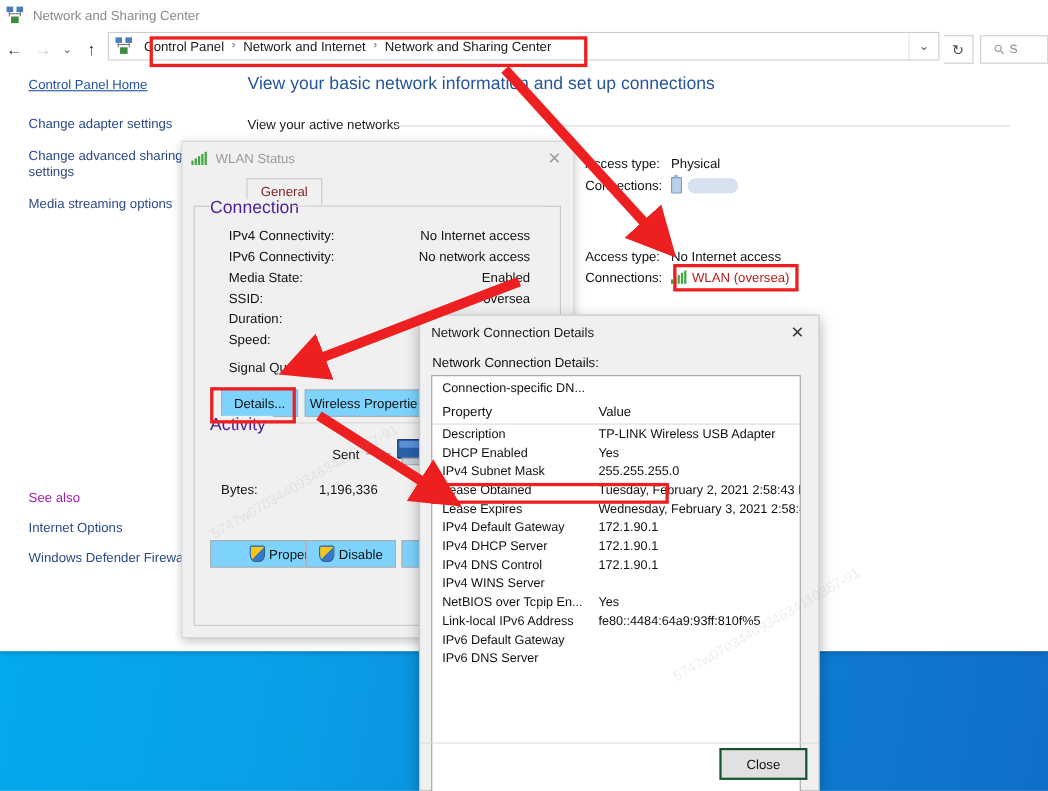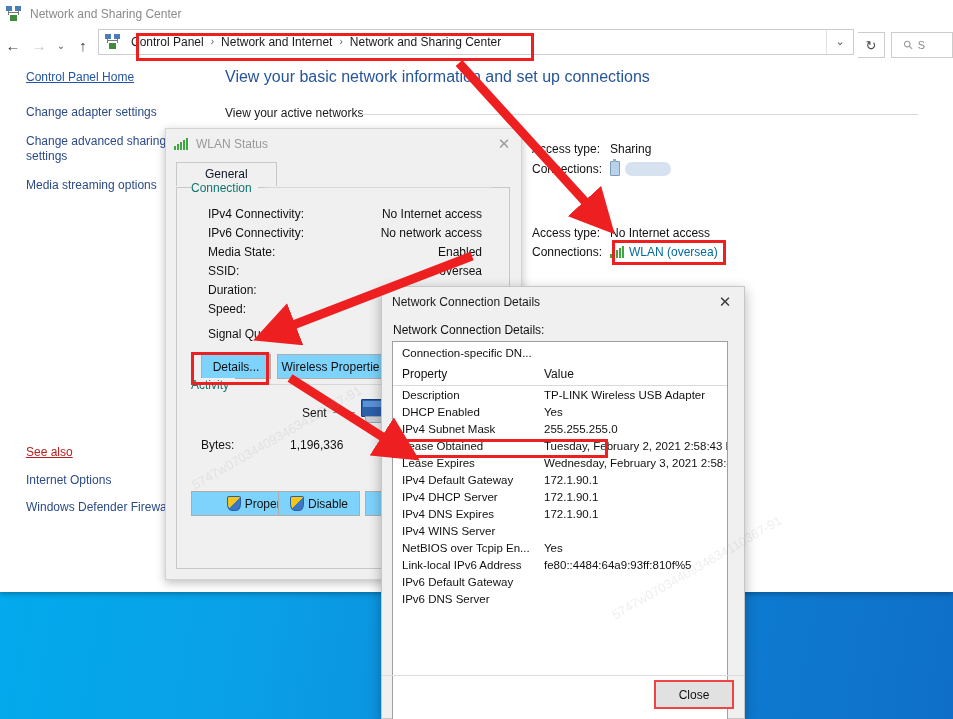--- a/index.html
+++ b/index.html
@@ -78,39 +78,39 @@
   #leftpane {
     position: absolute; left: 0; top: 70px; width: 200px; height: 510px;
     font-size: 12px;
   }
   .lp-link {
     color: #2b4a87; margin: 0 0 0 26px; line-height: 15px;
     width: 165px;
   }
   #cph { text-decoration: underline; color:#2454a4; margin-bottom: 20px; }
   .lp-link.gap { margin-top: 14px; }
-  #seealso { color:#b91c1c; margin-left:26px; margin-top: 0; text-decoration: underline; }
+  #seealso { color:#a21caf; margin-left:26px; margin-top: 0; }
 
   
   #mainhead {
     position: absolute; left: 225px; top: 68px;
     font-size: 16px; color: #26559b; white-space: nowrap;
   }
   #subhead {
     position: absolute; left: 225px; top: 106px;
     font-size: 12px; color: #1a1a1a; white-space: nowrap;
   }
   #subrule {
     position: absolute; left: 358px; top: 114px; width: 560px; height: 1px; background: #d8d8d8;
   }
   .netblock { position:absolute; font-size: 12px; color:#111; }
   .nb-row { display:flex; align-items:center; margin-bottom: 5px; white-space: nowrap;}
   .nb-lbl { width: 78px; flex:none; }
   .nb-val { }
-  .nb-val.link { color:#0369a1; }
+  .nb-val.link { color:#b91c1c; }
   .blurchip {
     display:inline-block; width: 46px; height: 14px; border-radius: 8px;
     background: #d6e2ef; vertical-align: middle;
   }
   .usbicon {
     display:inline-block; width:8px; height:13px; position:relative;
     background: #b9d2ea; border:1px solid #7c9dc0; border-radius:1px; vertical-align:middle; margin-right:5px;
   }
   .usbicon::after{ content:""; position:absolute; left:2px; top:-3px; width:3px; height:3px; background:#8fb0d1;}
   .wifibars { display:inline-block; width:15px; height:12px; position:relative; margin-right:4px; vertical-align:-1px;}
@@ -130,28 +130,28 @@
   #wlan-tb { height:30px; display:flex; align-items:center; background:#f0f0f0; }
   #wlan-tb .wifibars { margin-left:8px; }
   #wlan-tb .t { font-size:12px; color:#9a9a9a; margin-left:3px;}
   #wlan-close {
     margin-left:auto; width:34px; height:30px; display:flex; align-items:center;
     justify-content:center; font-size:15px; color:#9b9b9b;
   }
   #wlan-body { position:absolute; left:0; top:30px; width:355px; height:420px; background:#f0f0f0;}
   #wlan-tabs { position:absolute; left:10px; top:3px; }
   .tab {
-    display:inline-block; padding:4px 28px 5px; font-size:12px; color:#0f172a;
-    background:#f0f0f0; border:1px solid #c8c8c8; border-bottom:none;
+    display:inline-block; padding:4px 12px 5px; font-size:12px; color:#7f1d1d;
+    background:#f0f0f0; border:1px solid #c8c8c8; border-bottom:none;margin-left:48px;
   }
   #wlan-panel {
     position:absolute; left:10px; top:28px; width:332px; height:380px;
     background:#f0f0f0; border:1px solid #c8c8c8; border-top-color:#c8c8c8;
   }
-  .grouphdr { position:absolute; font-size:12px; color:#0f766e; background:#f0f0f0; padding-right:6px;}
+  .grouphdr { position:absolute; font-size:16px; color:#4c1d95; background:#f0f0f0; padding-right:6px;}
   .grouprule { position:absolute; height:1px; background:#d7d7d7;}
   .kv { position:absolute; font-size:12px; color:#111; white-space:nowrap;}
   .kv.r { text-align:right; }
   .btn {
     position:absolute; font-size:12px; color:#111; background:#7dd3fc;
     border:1px solid #adadad; display:flex; align-items:center; justify-content:center;
     height:23px;
   }
   .shieldicon{
     display:inline-block; width:12px; height:13px; margin-right:4px;
@@ -180,21 +180,21 @@
   #ncd-listclip{ position:absolute; left:10px; top:54px; width:334px; height:596px; overflow:hidden; border:1px solid #a0a0a0; background:#fff;}
   #ncd-inner{ position:absolute; left:0; top:0; width:334px;}
   .ncd-row { height:17px; display:flex; align-items:center; font-size:11.5px; color:#111; }
   .ncd-row .p { width:142px; flex:none; padding-left:9px; white-space:nowrap; overflow:hidden;}
   .ncd-row .v { white-space:nowrap; }
   .ncd-hdr { height:22px; border-bottom:1px solid #d9d9d9; }
   .ncd-hdr .p, .ncd-hdr .v { font-size:12px; }
   #ncd-sep { position:absolute; left:0; bottom:42px; width:362px; height:1px; background:#dcdcdc;}
   #ncd-close-btn {
     position:absolute; right:10px; bottom:9px; width:76px; height:25px;
-    border:2px solid #ef4444; background:#e1e1e1; display:flex; align-items:center;
+    border:2px solid #14532d; background:#e1e1e1; display:flex; align-items:center;
     justify-content:center; font-size:12px; color:#111;
   }
 
   
   .redbox { position:absolute; border:3px solid #ee1f20; box-sizing:border-box; pointer-events:none;}
   #arrows { position:absolute; left:0; top:0; width:953px; height:719px; pointer-events:none;}
   
   .wm{ position:absolute; font-size:13px; color:rgba(150,150,150,.16); pointer-events:none; white-space:nowrap;}
 </style>
 </head>
@@ -260,21 +260,21 @@
     </div>
   </div>
 
   <div id="mainhead">View your basic network information and set up connections</div>
   <div id="subhead">View your active networks</div>
   <div id="subrule"></div>
 
   <div class="netblock" style="left:532px; top:142px;">
     <div class="nb-row">
       <span class="nb-lbl">Access type:</span>
-      <span class="nb-val">Sharing</span>
+      <span class="nb-val">Physical</span>
     </div>
     <div class="nb-row">
       <span class="nb-lbl">Connections:</span>
       <span class="usbicon"></span>
       <span class="blurchip"></span>
     </div>
   </div>
 
   <div class="netblock" style="left:532px; top:226px;">
     <div class="nb-row">
@@ -411,21 +411,21 @@
       </div>
       <div class="ncd-row">
         <span class="p">IPv4 Default Gateway</span>
         <span class="v">172.1.90.1</span>
       </div>
       <div class="ncd-row">
         <span class="p">IPv4 DHCP Server</span>
         <span class="v">172.1.90.1</span>
       </div>
       <div class="ncd-row">
-        <span class="p">IPv4 DNS Expires</span>
+        <span class="p">IPv4 DNS Control</span>
         <span class="v">172.1.90.1</span>
       </div>
       <div class="ncd-row">
         <span class="p">IPv4 WINS Server</span>
         <span class="v"></span>
       </div>
       <div class="ncd-row">
         <span class="p">NetBIOS over Tcpip En...</span>
         <span class="v">Yes</span>
       </div>

